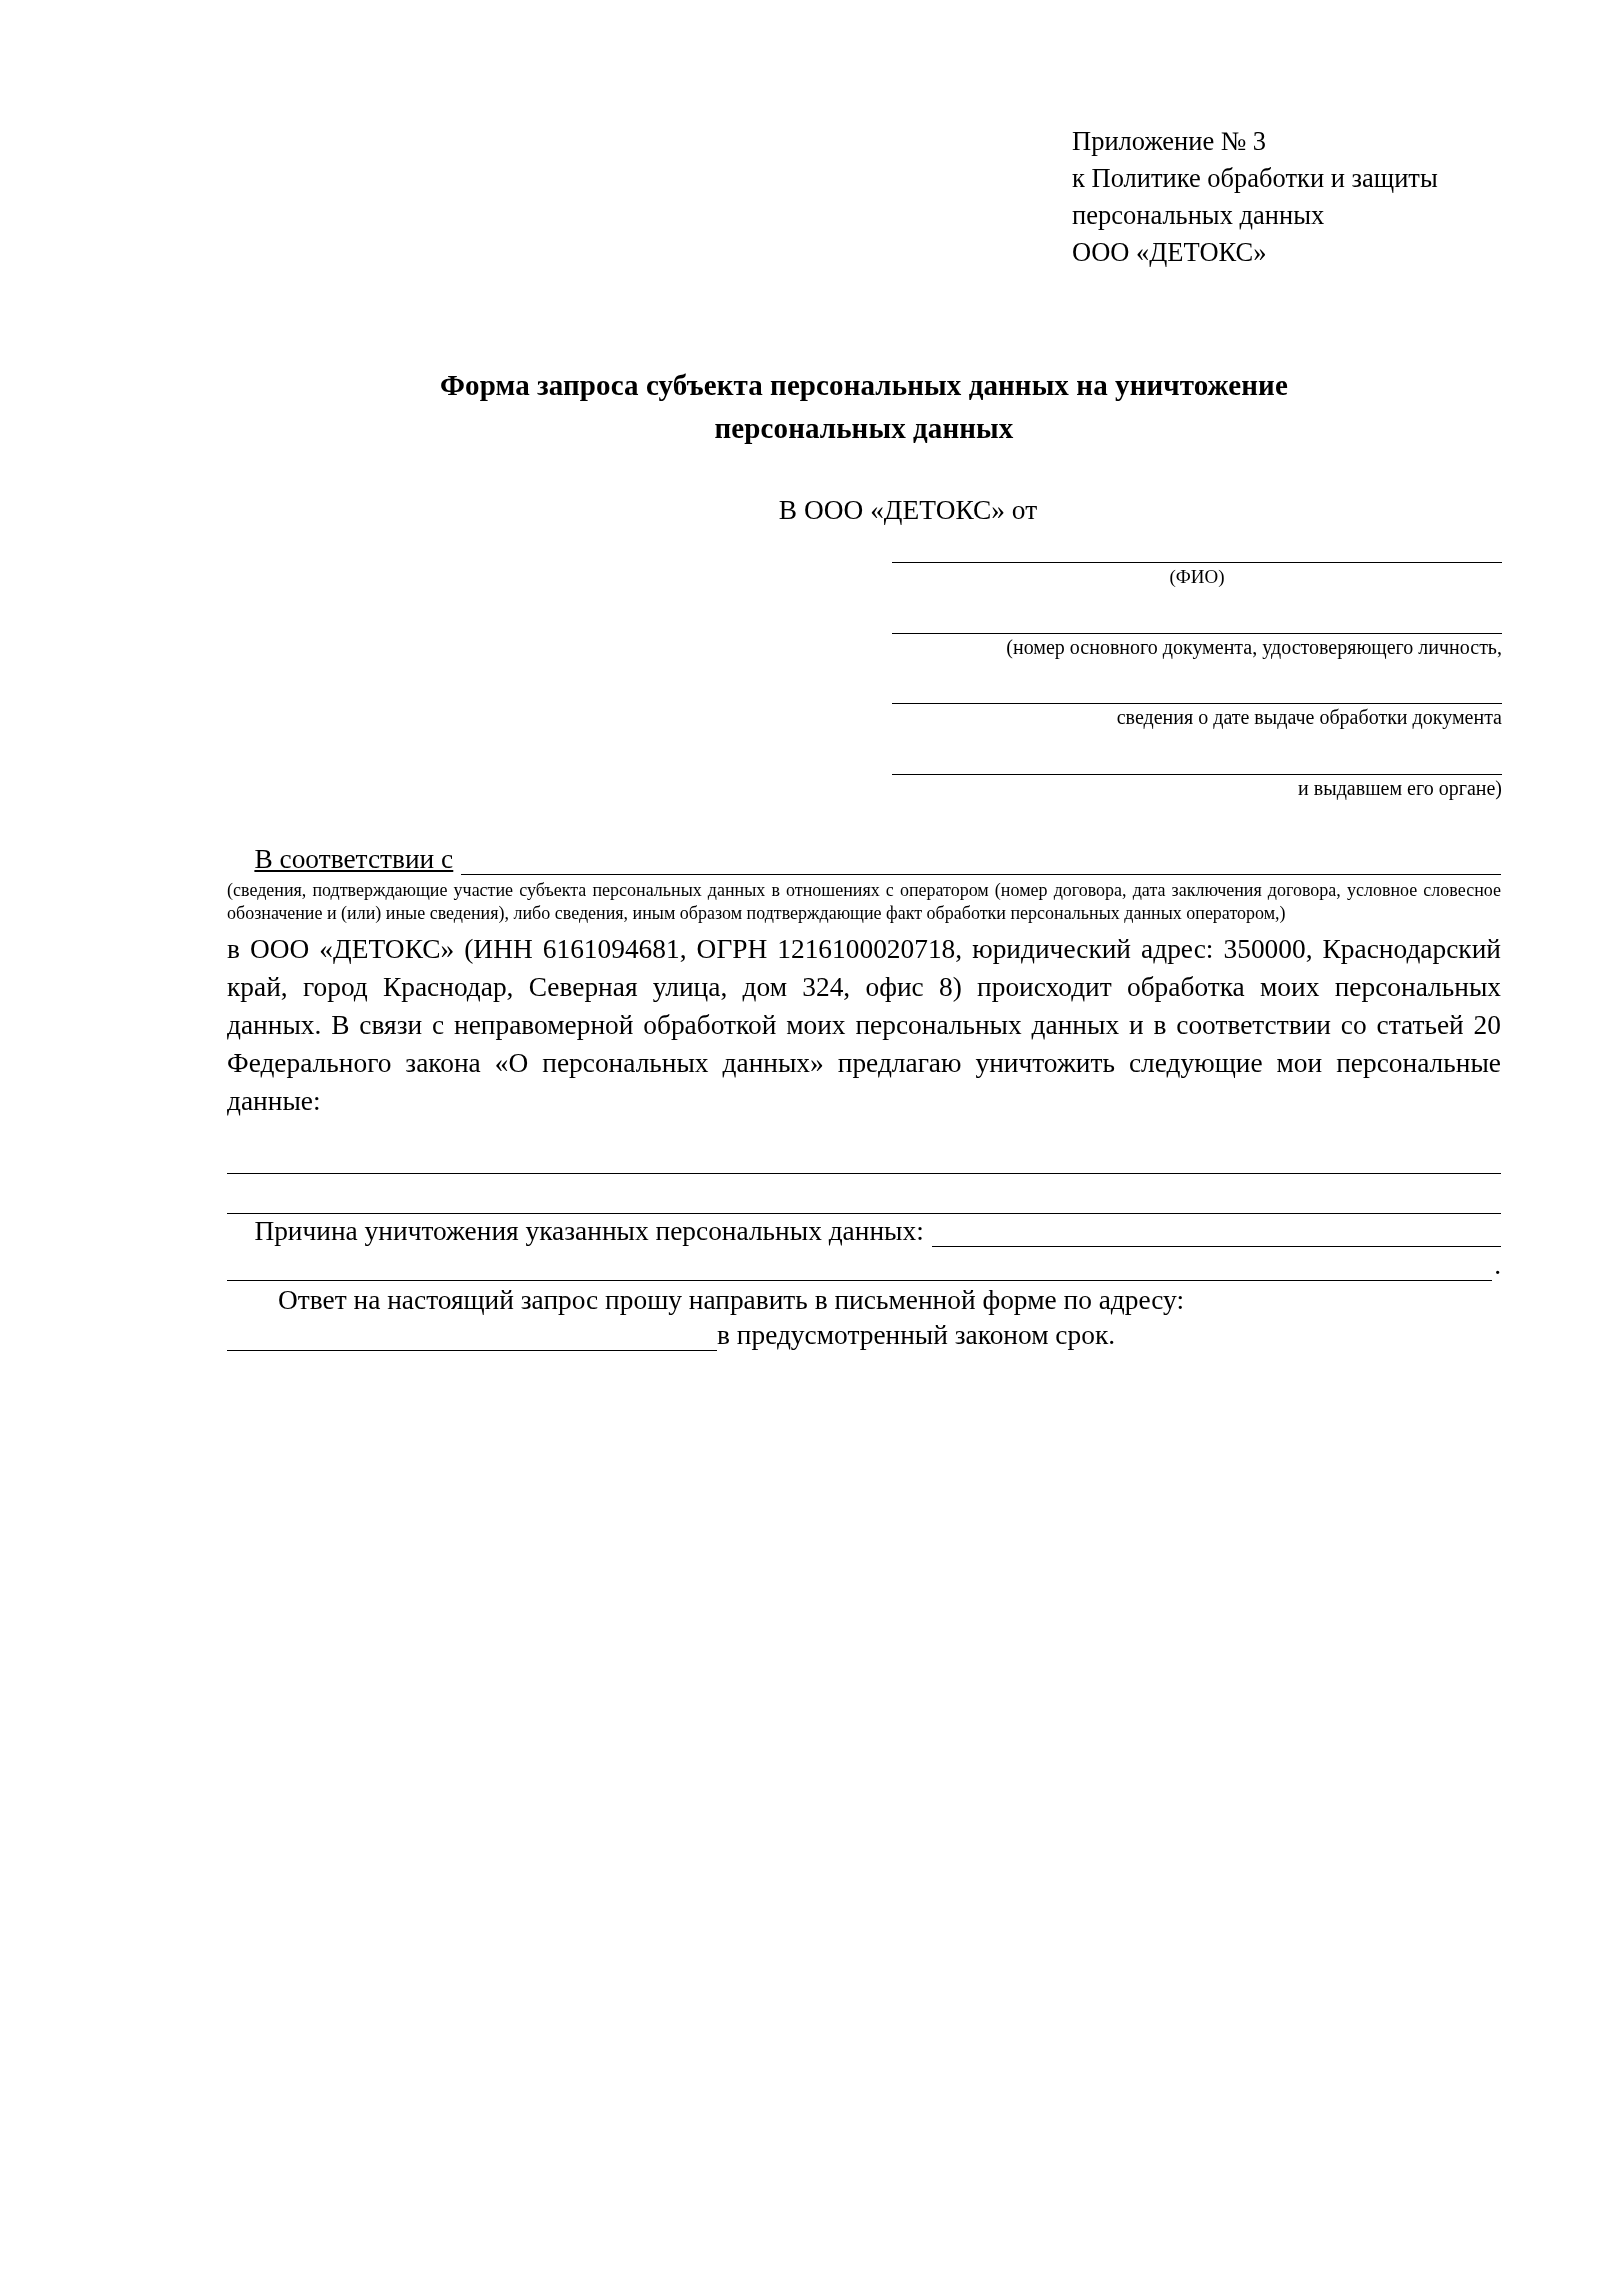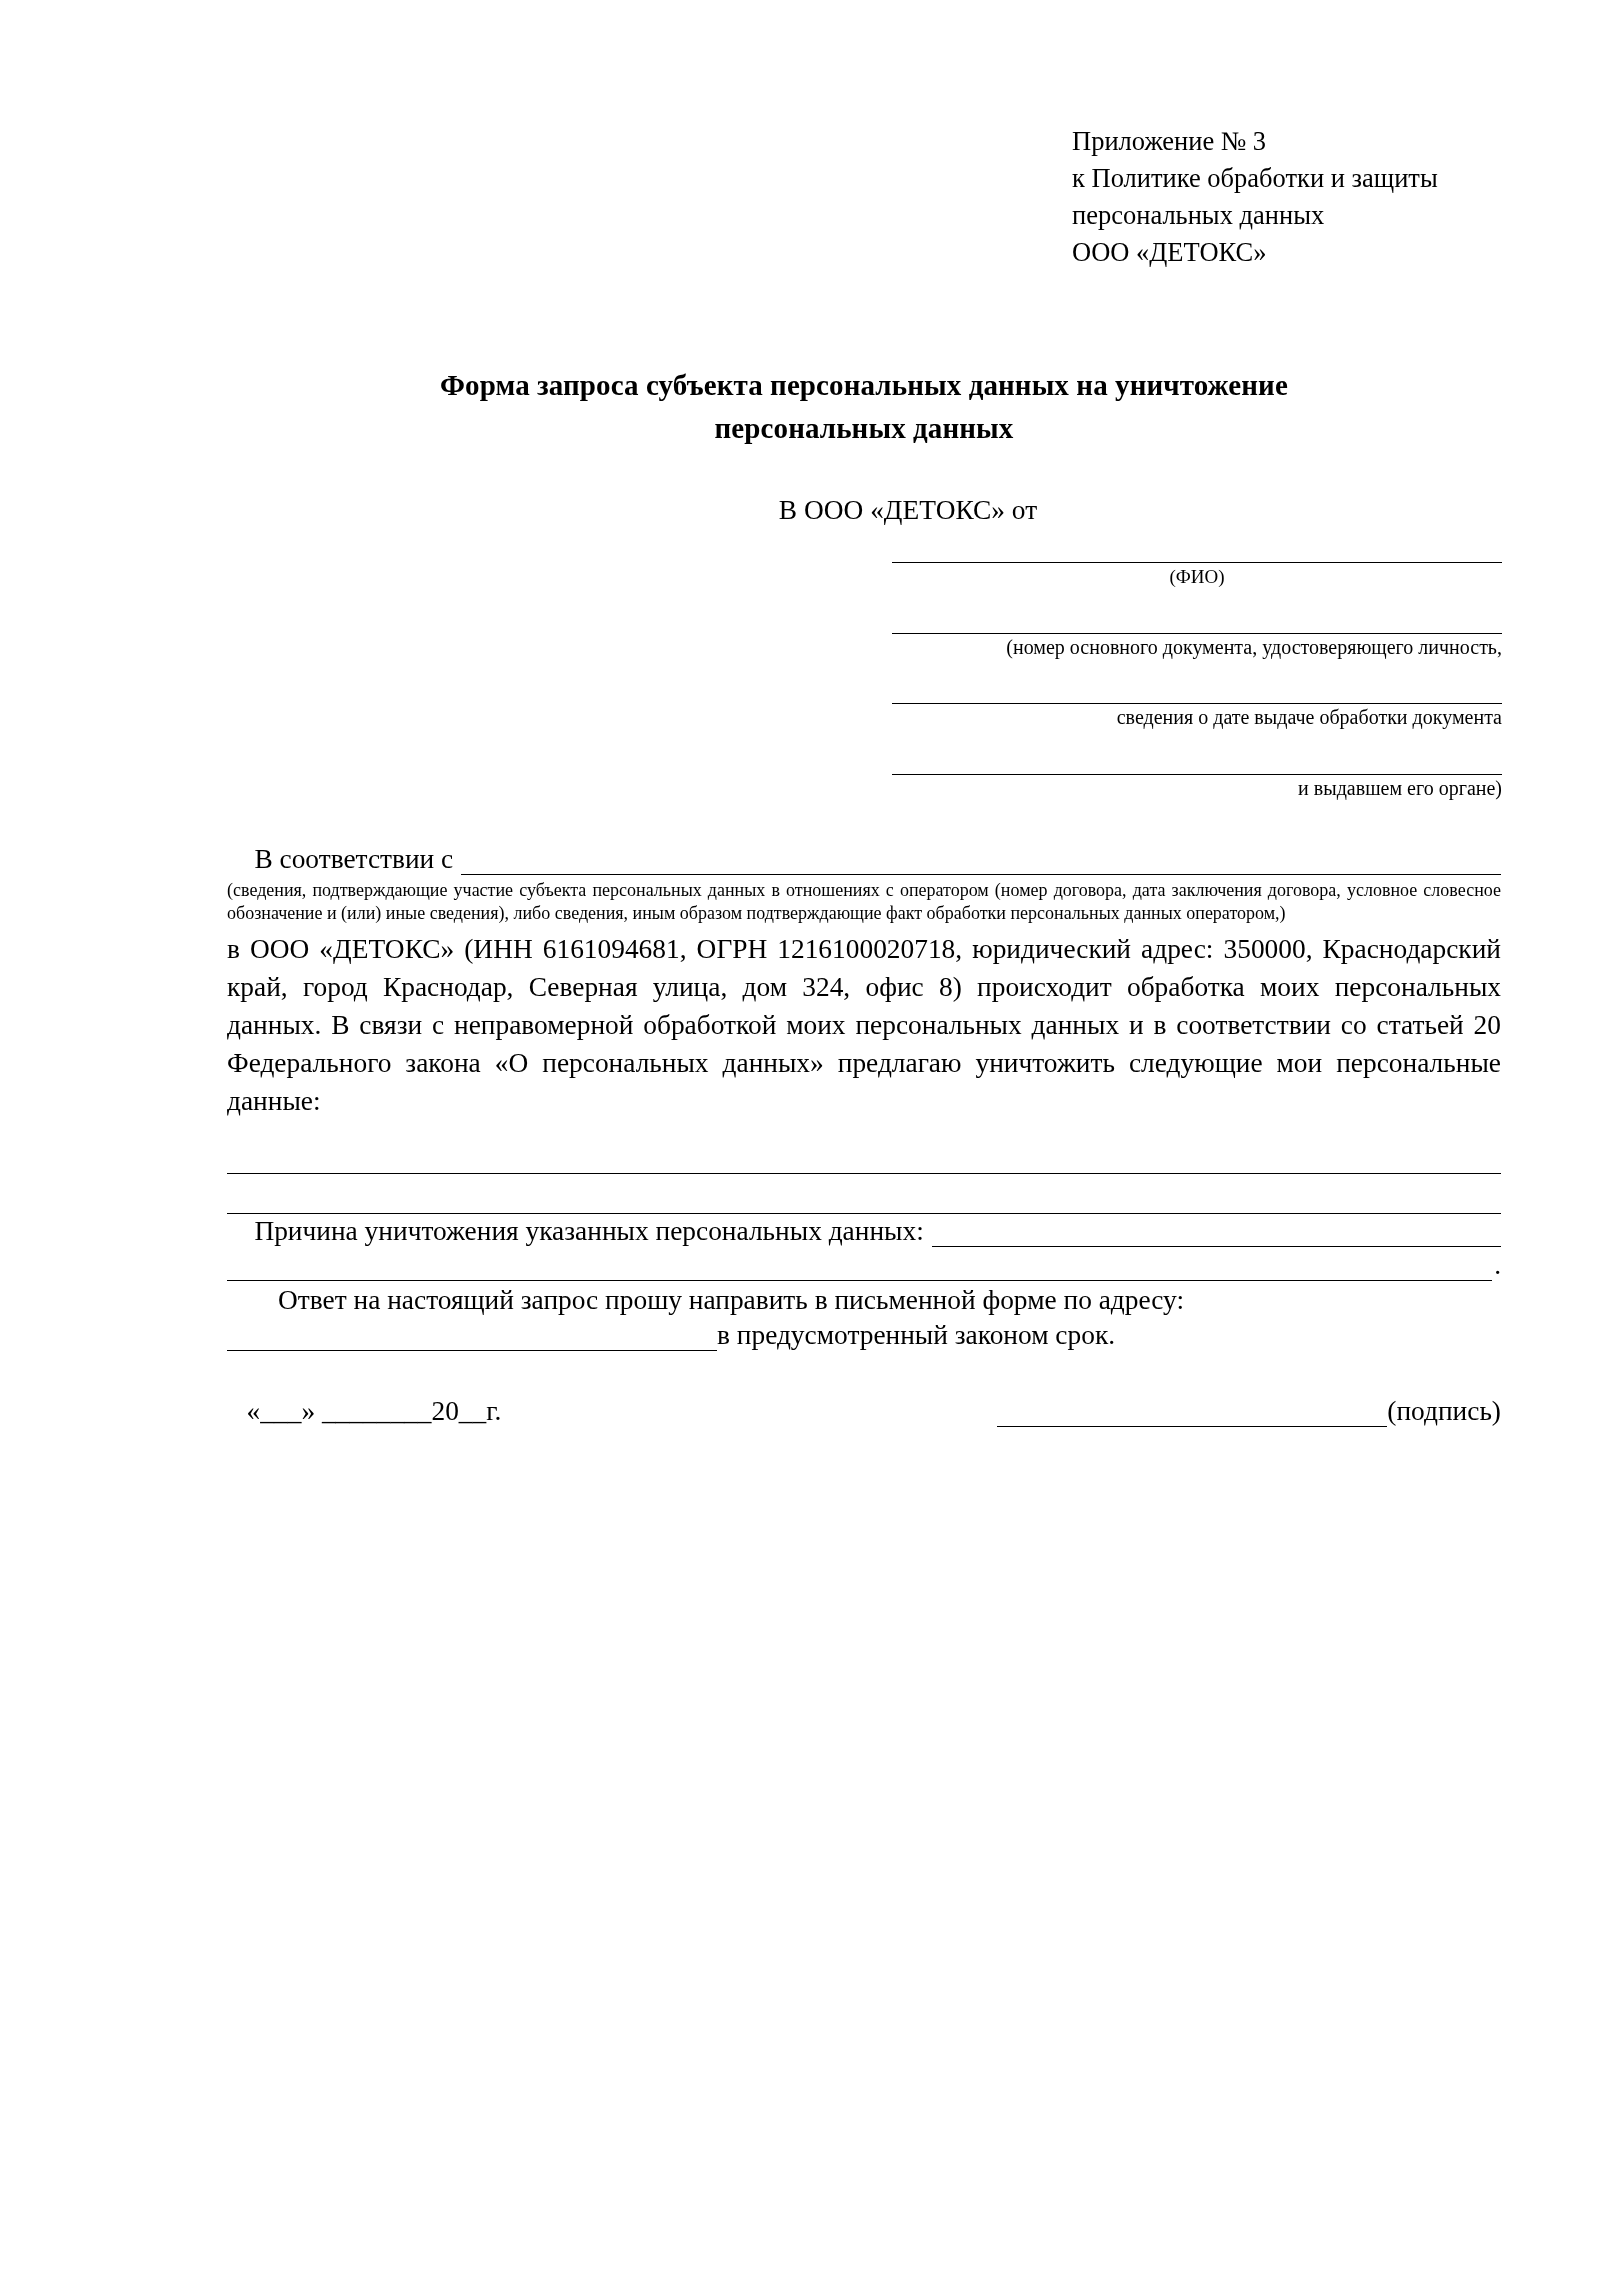--- a/index.html
+++ b/index.html
@@ -82,20 +82,21 @@
     font-size: 20px;
     text-align: right;
   }
 
   
   .accord-row {
     margin-top: 43px;
     display: flex;
     align-items: flex-end;
     font-size: 27.4px;
+    text-decoration: underline;
   }
   .accord-row .label {
     white-space: nowrap;
     padding-left: 27.4px;
   }
   .accord-row .fill {
     flex: 1;
     border-bottom: 1.4px solid #000;
     height: 24.5px;
     margin-left: 7.8px;
@@ -252,22 +253,16 @@
       <span class="dot">.</span>
     </div>
 
     <div class="answer-par">Ответ на настоящий запрос прошу направить в письменной форме по адресу:</div>
 
     <div class="addr-row">
       <span class="fill"></span>
       <span class="tail">в предусмотренный законом срок.</span>
     </div>
 
-    <div class="signature-row">
-      <span class="date">«___» ________20__г.</span>
-      <span class="spacer"></span>
-      <span class="sigline"></span>
-      <span class="sigcap">(подпись)</span>
-    </div>
 
   </div>
 </div>
 
 
 </body></html>

